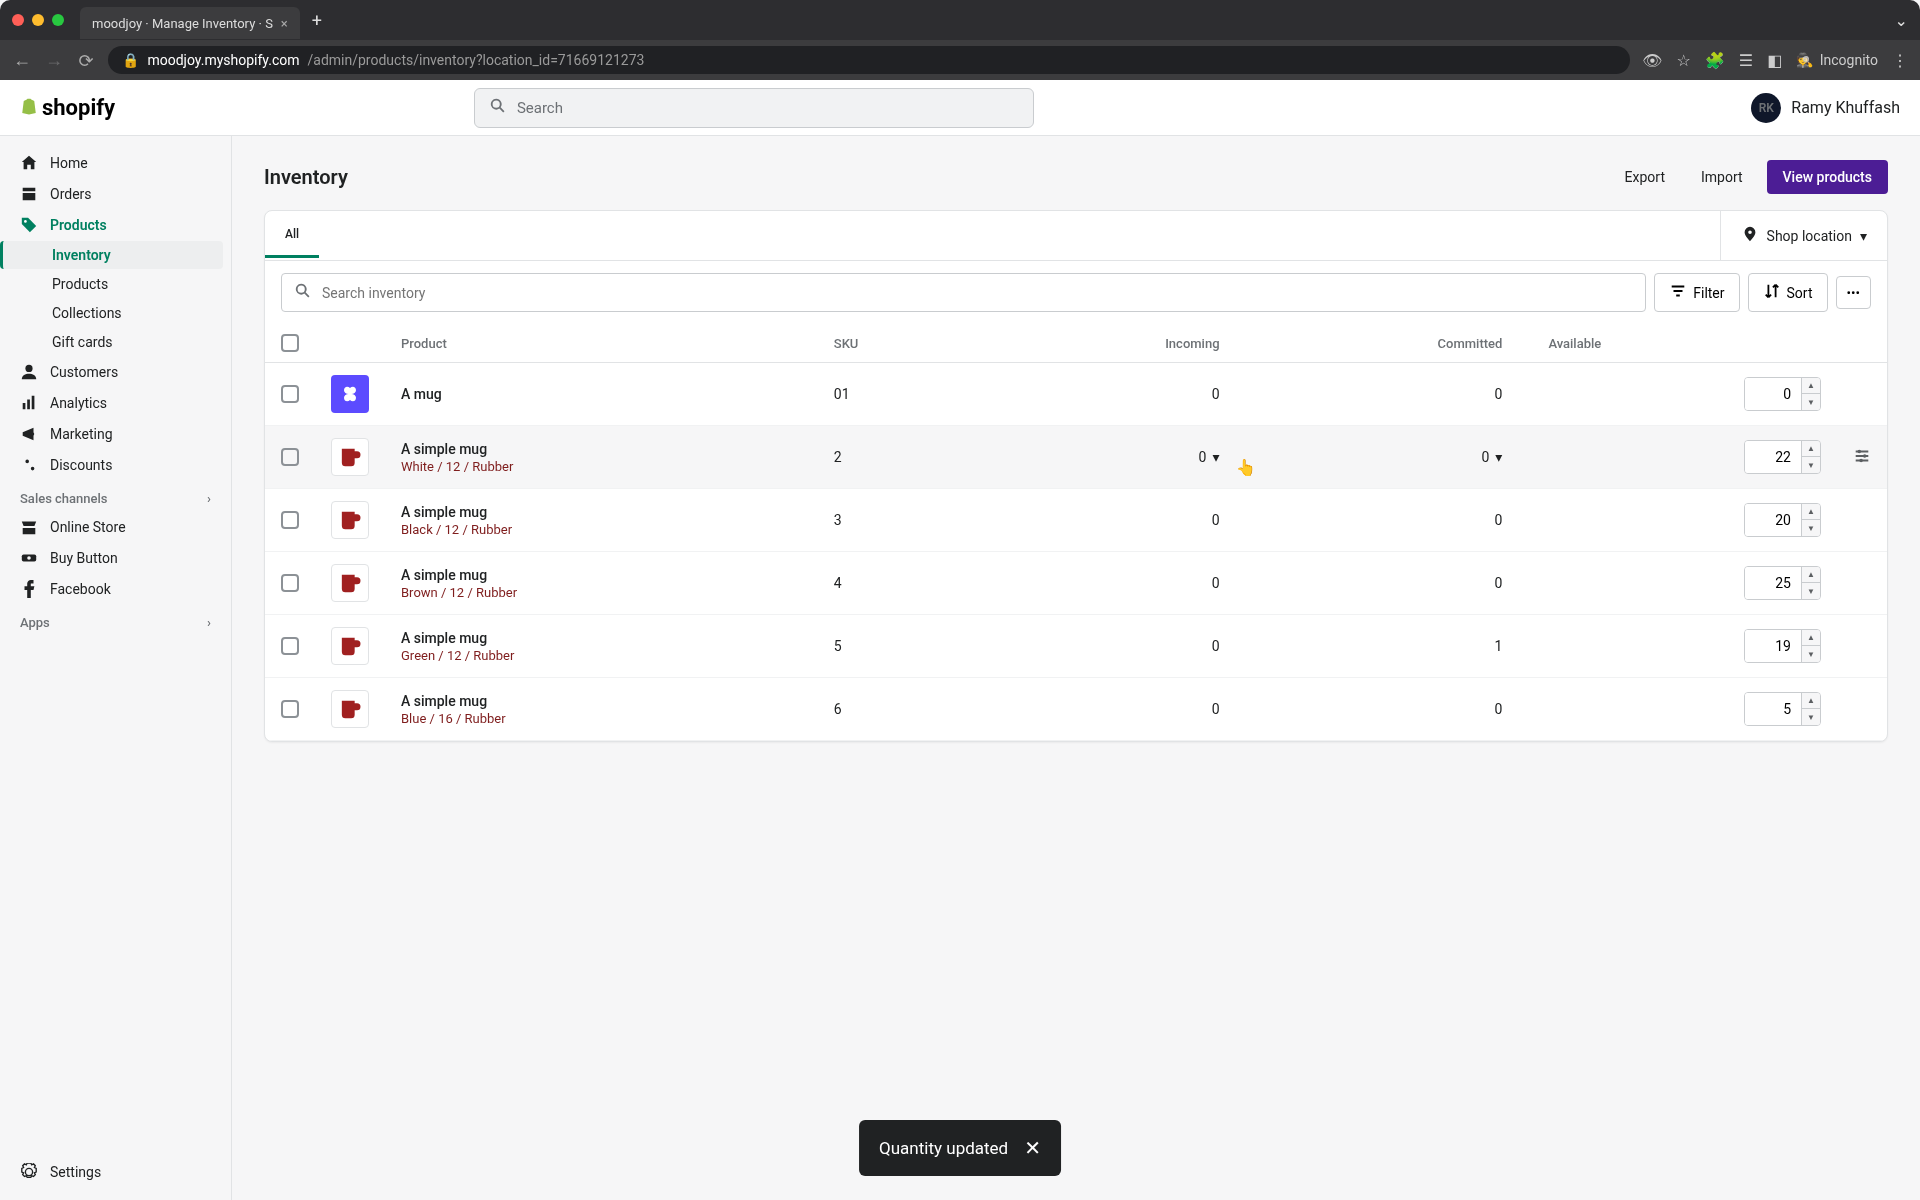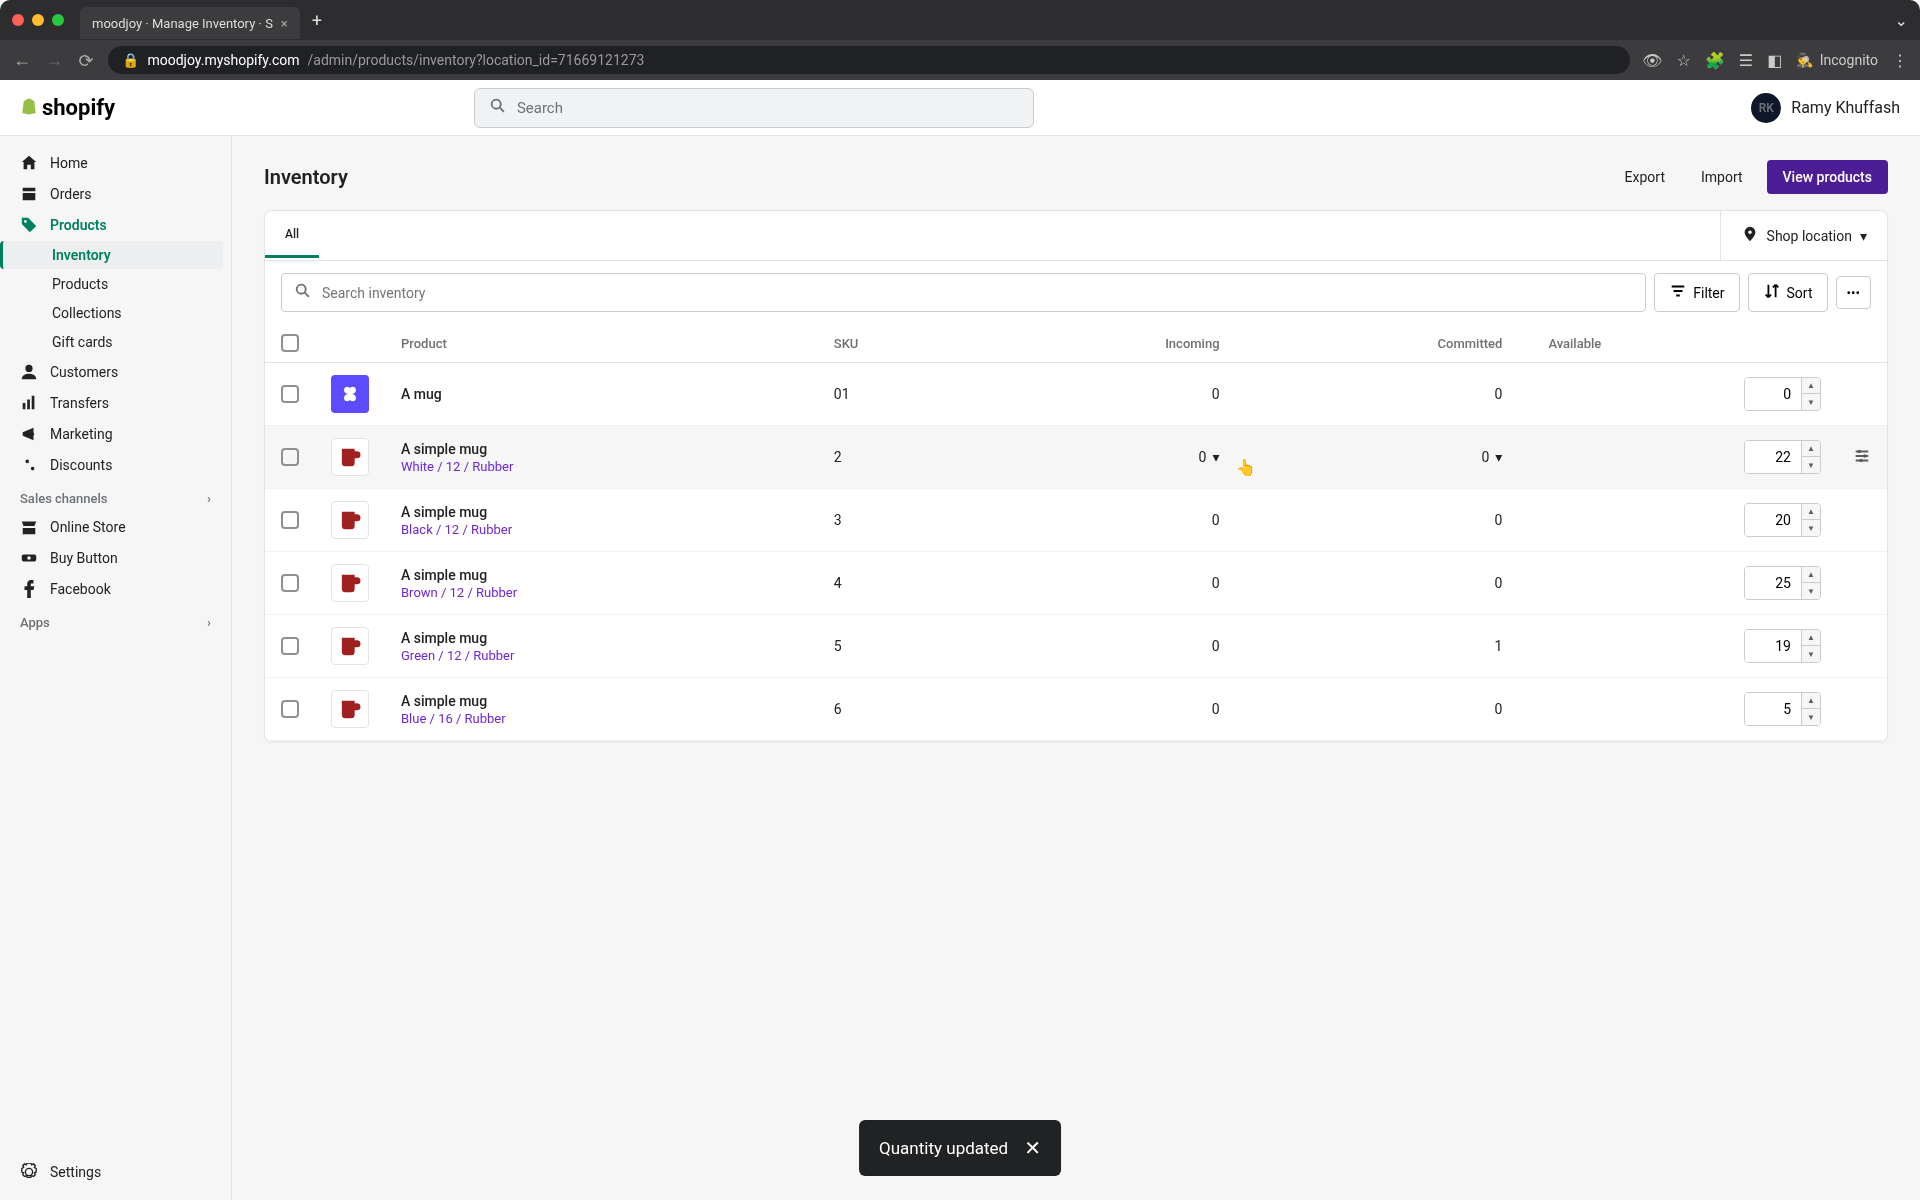--- a/index.html
+++ b/index.html
@@ -66,21 +66,21 @@
 
 table { width: 100%; border-collapse: collapse; }
 th { text-align: left; font-size: 13px; font-weight: 500; color: #6d7175; padding: 10px 16px; border-bottom: 1px solid #e1e3e5; }
 td { padding: 12px 16px; border-bottom: 1px solid #f1f2f3; font-size: 14px; vertical-align: middle; }
 tr.highlighted { background: #f6f6f7; }
 .checkbox { width: 18px; height: 18px; border: 2px solid #8c9196; border-radius: 4px; cursor: pointer; }
 .prod-thumb { width: 38px; height: 38px; border-radius: 4px; display: flex; align-items: center; justify-content: center; font-size: 20px; }
 .thumb-purple { background: #5c4bff; color: #fff; }
 .thumb-mug { background: #fff; border: 1px solid #e1e3e5; }
 .prod-name { font-weight: 500; font-size: 14px; }
-.prod-variant { color: #6d28d9; font-size: 13px; margin-top: 2px; }
+.prod-variant { color: #7f1d1d; font-size: 13px; margin-top: 2px; }
 .qty-cell { display: flex; align-items: center; gap: 6px; justify-content: flex-end; }
 .stepper { display: flex; border: 1px solid #c9cccf; border-radius: 4px; overflow: hidden; }
 .stepper input { width: 56px; border: none; text-align: right; padding: 6px 10px; font-size: 14px; outline: none; }
 .stepper-btns { display: flex; flex-direction: column; border-left: 1px solid #c9cccf; }
 .stepper-btns button { border: none; background: #f6f6f7; width: 18px; height: 16px; font-size: 8px; cursor: pointer; display: flex; align-items: center; justify-content: center; color: #5c5f62; }
 .stepper-btns button:first-child { border-bottom: 1px solid #c9cccf; }
 .row-adjust { color: #5c5f62; cursor: pointer; }
 .dropdown-val { display: inline-flex; align-items: center; gap: 6px; }
 
 .learn-more { text-align: center; padding: 24px; font-size: 14px; color: #202223; }
@@ -205,21 +205,21 @@
           </svg>
         </span>
         <span>Customers</span>
       </div>
     <div class="nav-item">
         <span class="nav-icon">
           <svg viewBox="0 0 20 20">
             <path d="M3 10h3v7H3zm5-4h3v11H8zm5-4h3v15h-3z"></path>
           </svg>
         </span>
-        <span>Transfers</span>
+        <span>Analytics</span>
       </div>
     <div class="nav-item">
         <span class="nav-icon">
           <svg viewBox="0 0 20 20">
             <path d="M3 8l12-5v14L3 12zm12 0a3 3 0 010 4z"></path>
           </svg>
         </span>
         <span>Marketing</span>
       </div>
     <div class="nav-item">

